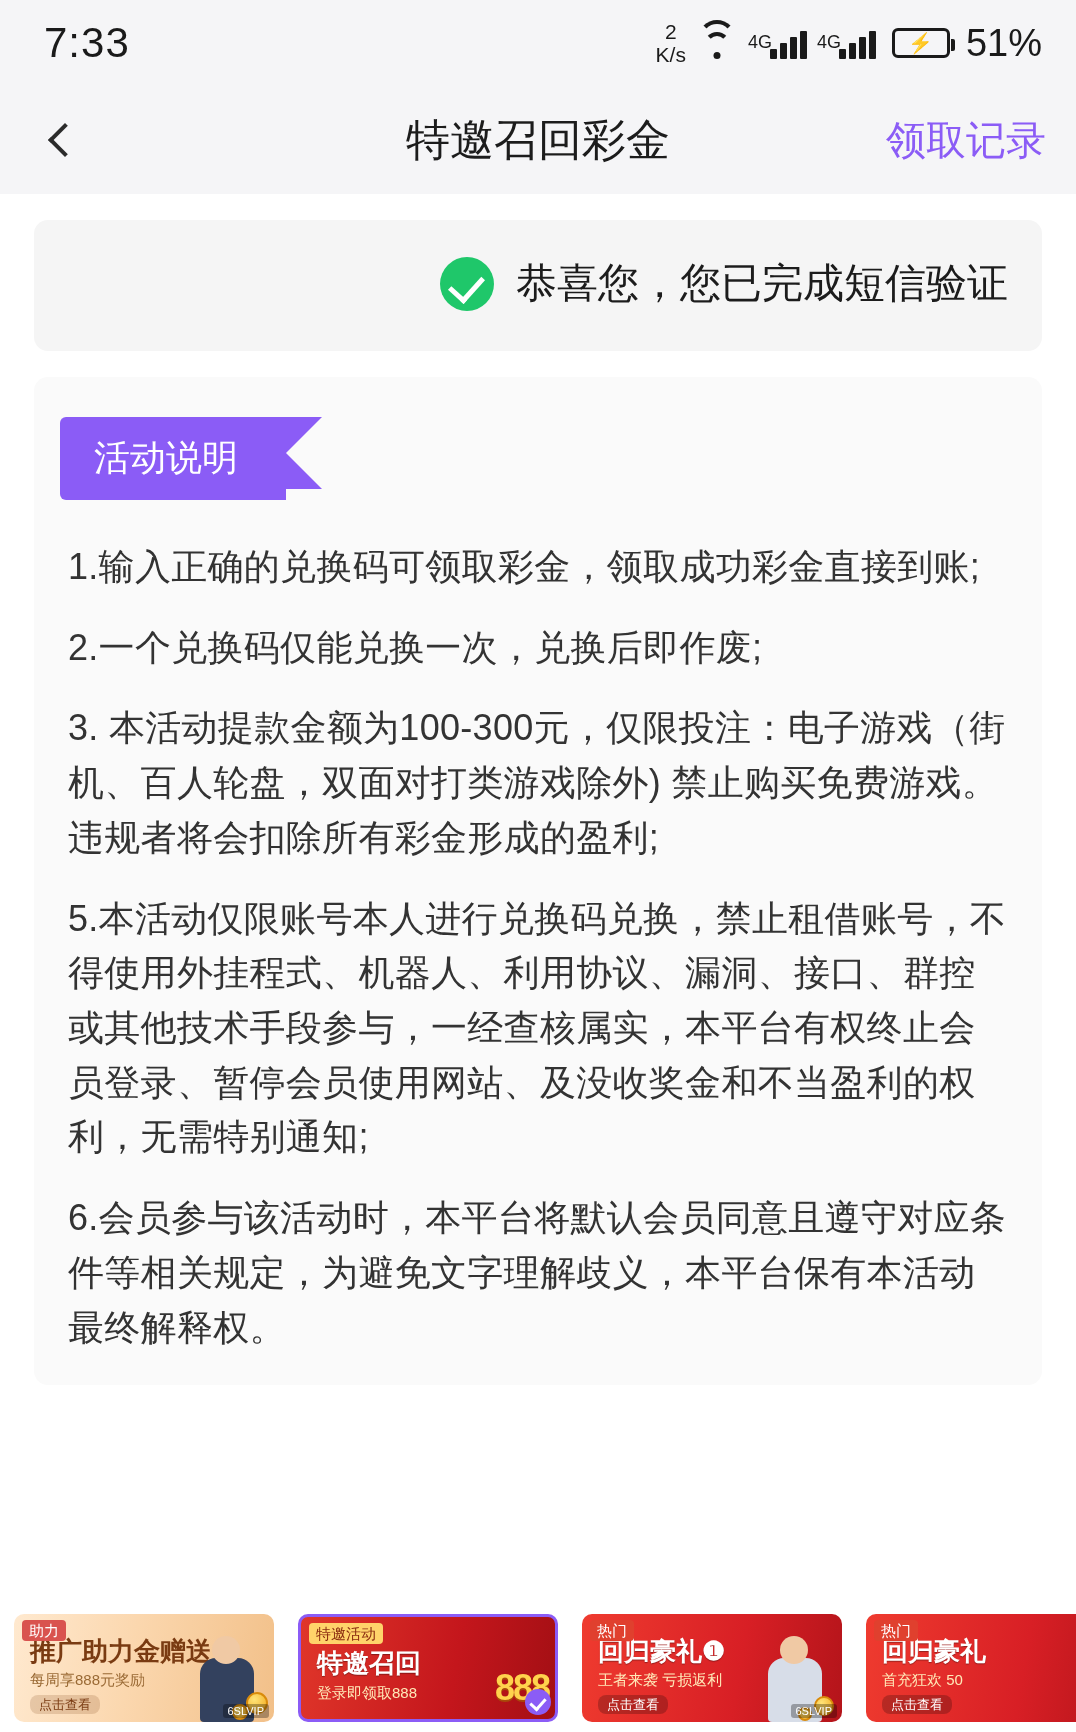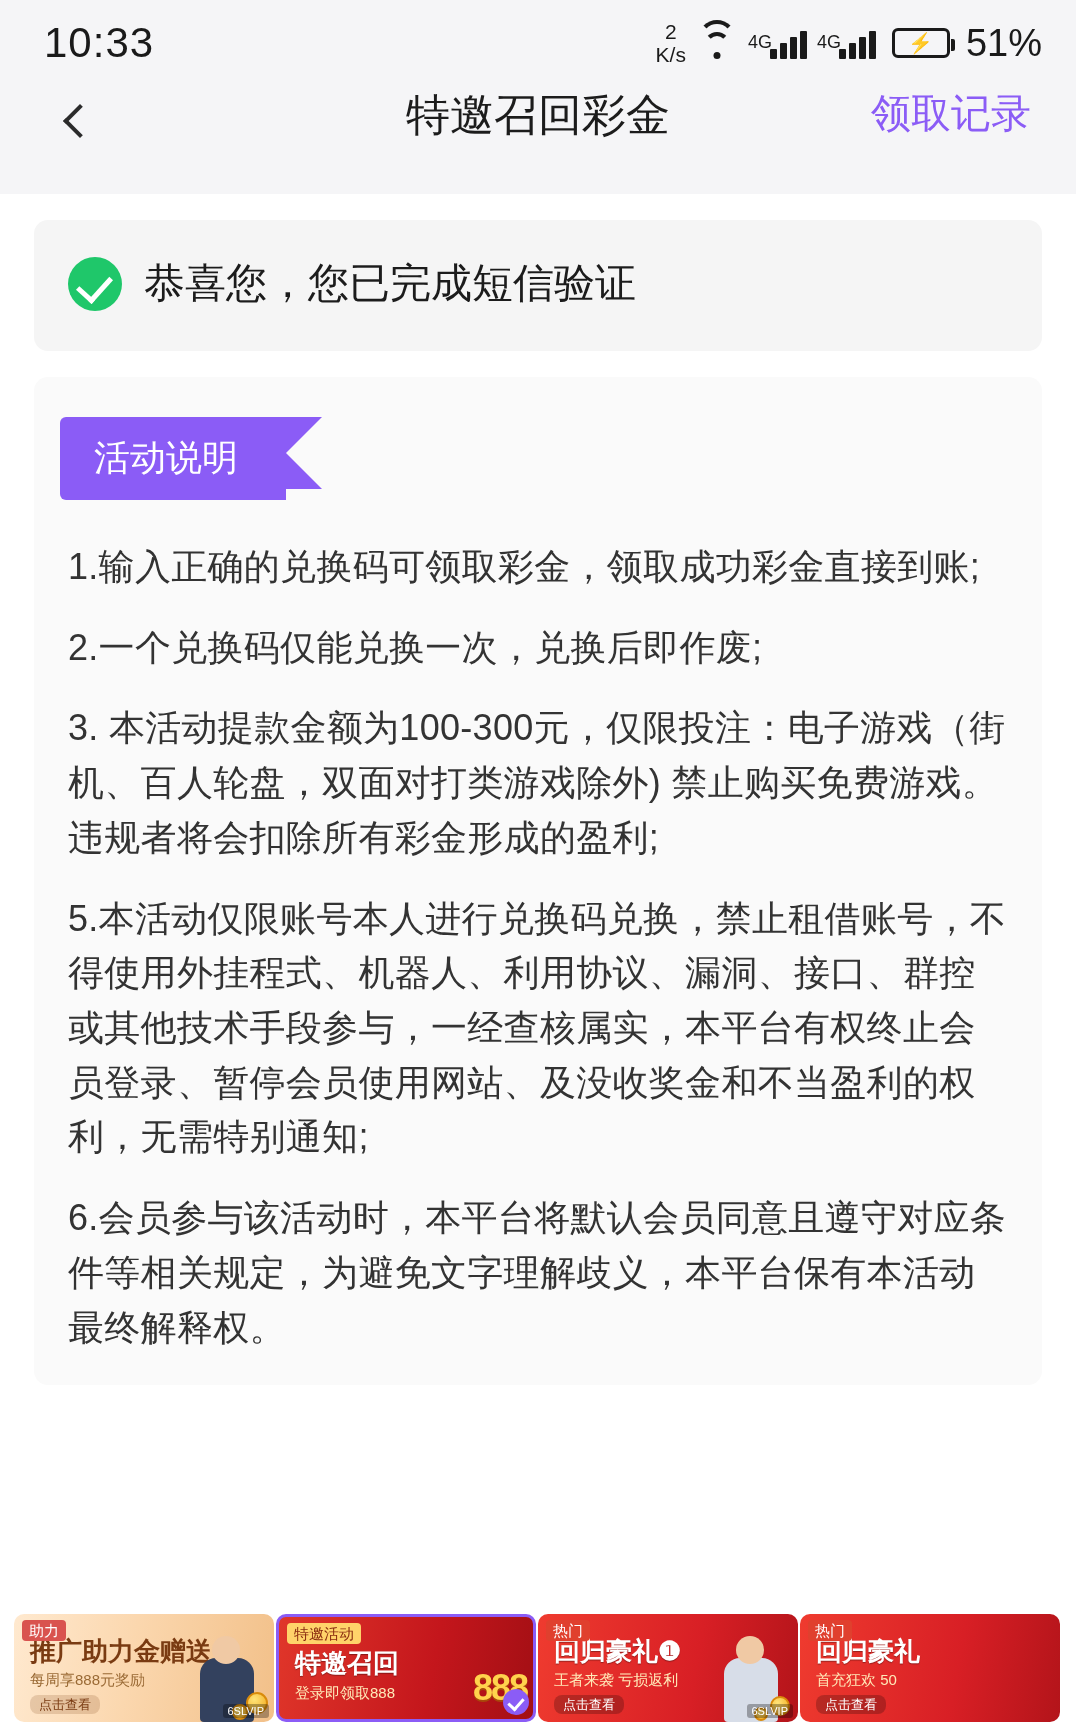--- a/index.html
+++ b/index.html
@@ -113,23 +113,24 @@
     border-radius: 0 2px 2px 0;
   }
   .batt .bolt { font-size: 20px; color: #1a1a1a; line-height: 1; }
   .batt-pct { font-size: 38px; color: #1a1a1a; margin-left: 6px; }
 
   
   .navbar {
     height: 108px;
     background: #f5f5f7;
     display: flex;
+    align-items: center;
     position: relative;
     flex: 0 0 auto;
-    padding: 0 45px;
+    padding: 0 30px;
   }
   .back-btn {
     width: 70px; height: 70px;
     display: flex; align-items: center; justify-content: center;
   }
   .back-btn .chev {
     width: 24px; height: 24px;
     border-left: 4px solid #2b2b2b;
     border-bottom: 4px solid #2b2b2b;
     transform: rotate(45deg);
@@ -161,21 +162,21 @@
 
   .result-card {
     margin-top: 26px;
     background: #f5f5f5;
     border-radius: 14px;
     padding: 36px 34px 40px 34px;
   }
   .result-line {
     display: flex;
     align-items: center;
-    justify-content: flex-start;
+    justify-content: flex-end;
     gap: 22px;
   }
   .check {
     width: 54px; height: 54px;
     border-radius: 50%;
     background: #1fc76a;
     position: relative;
     flex: 0 0 auto;
   }
   .check:after {
@@ -239,21 +240,21 @@
     letter-spacing: 0.3px;
   }
 
   
   .banners {
     position: absolute;
     left: 0; right: 0; bottom: 0;
     height: 128px;
     display: flex;
     align-items: center;
-    gap: 2px;
+    gap: 24px;
     padding: 0 14px;
     background: #ffffff;
     overflow: hidden;
   }
   .banner {
     position: relative;
     height: 108px;
     border-radius: 10px;
     overflow: hidden;
     flex: 0 0 auto;
@@ -366,21 +367,21 @@
     text-shadow: 0 2px 0 #a8490a;
     letter-spacing: -2px;
   }
 </style>
 </head>
 <body>
 
 <div class="phone">
 
   <div class="statusbar">
-    <div class="status-time">10:33</div>
+    <div class="status-time">7:33</div>
     <div class="status-right">
       <div class="kbs">
         <span class="num">2</span>
         <span class="unit">K/s</span>
       </div>
       <div class="wifi-ico">
         <span class="arc a1"></span>
         <span class="arc a2"></span>
         <span class="dot"></span>
       </div>

